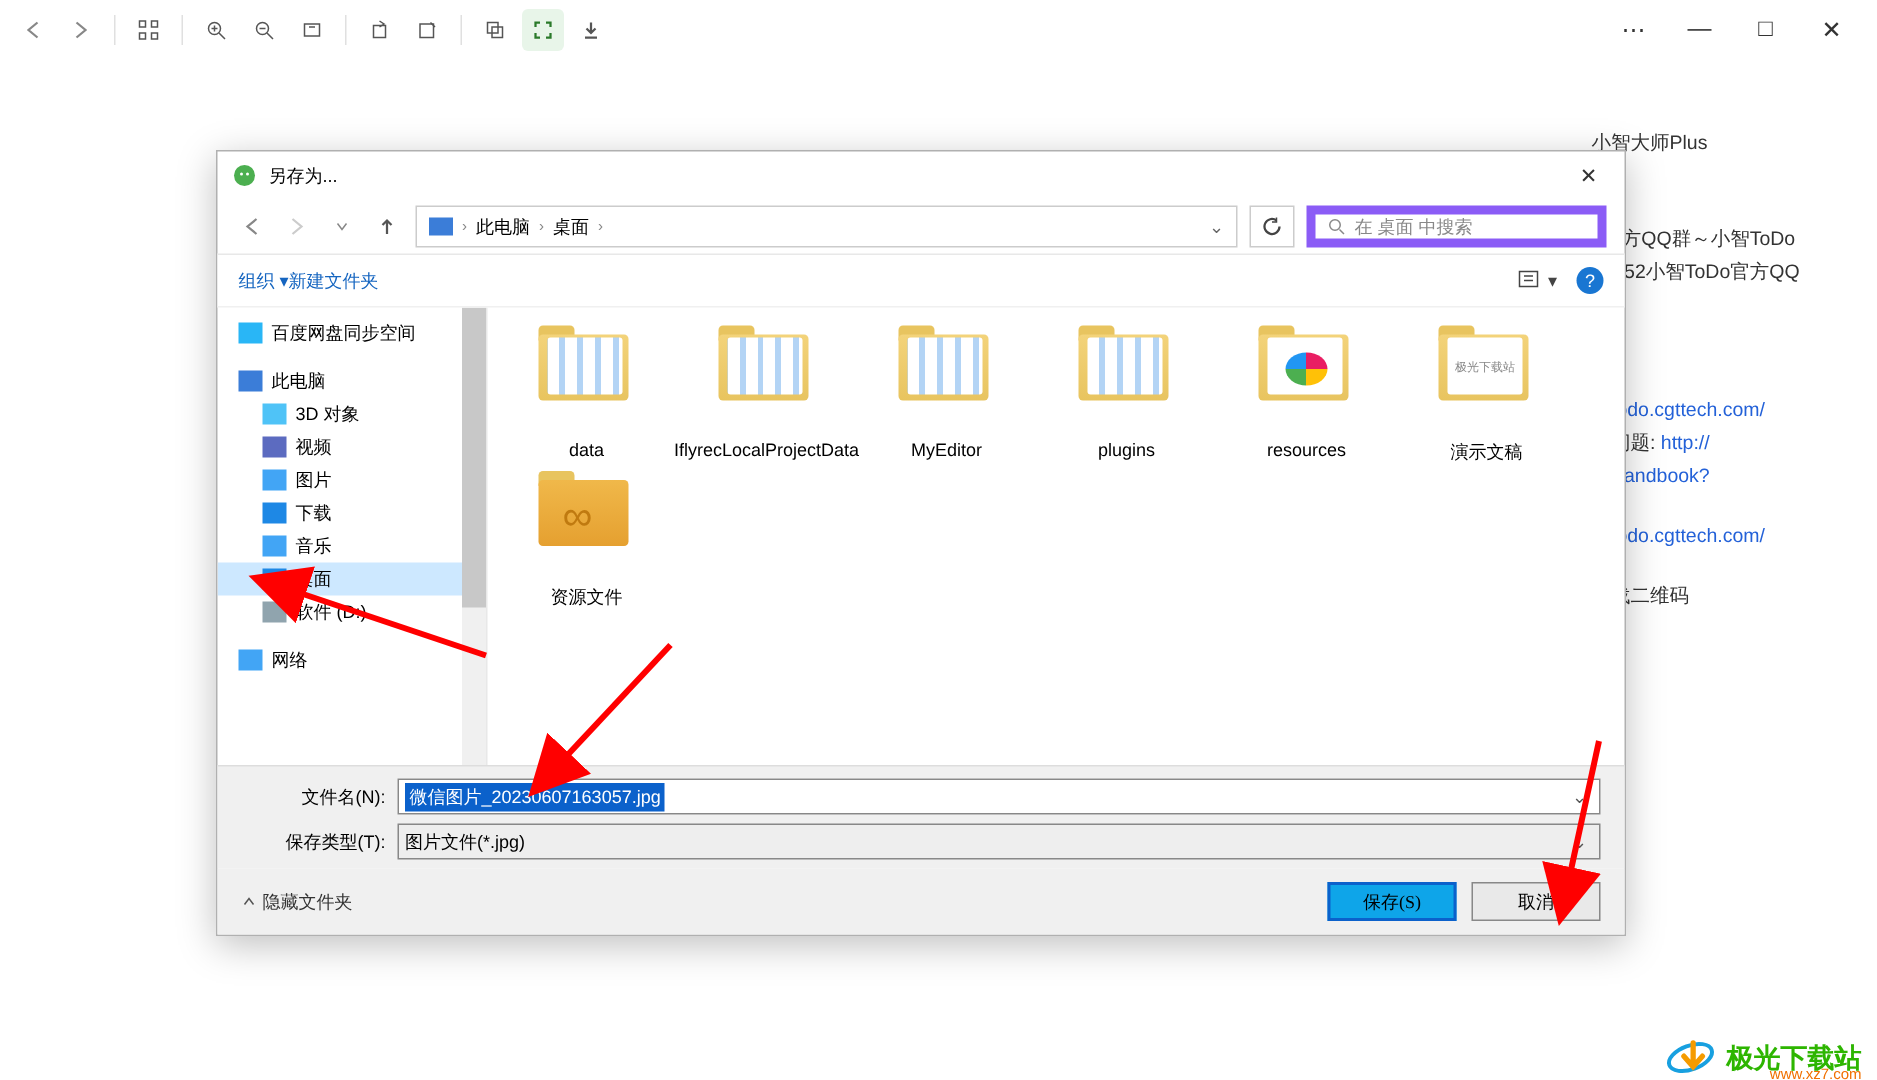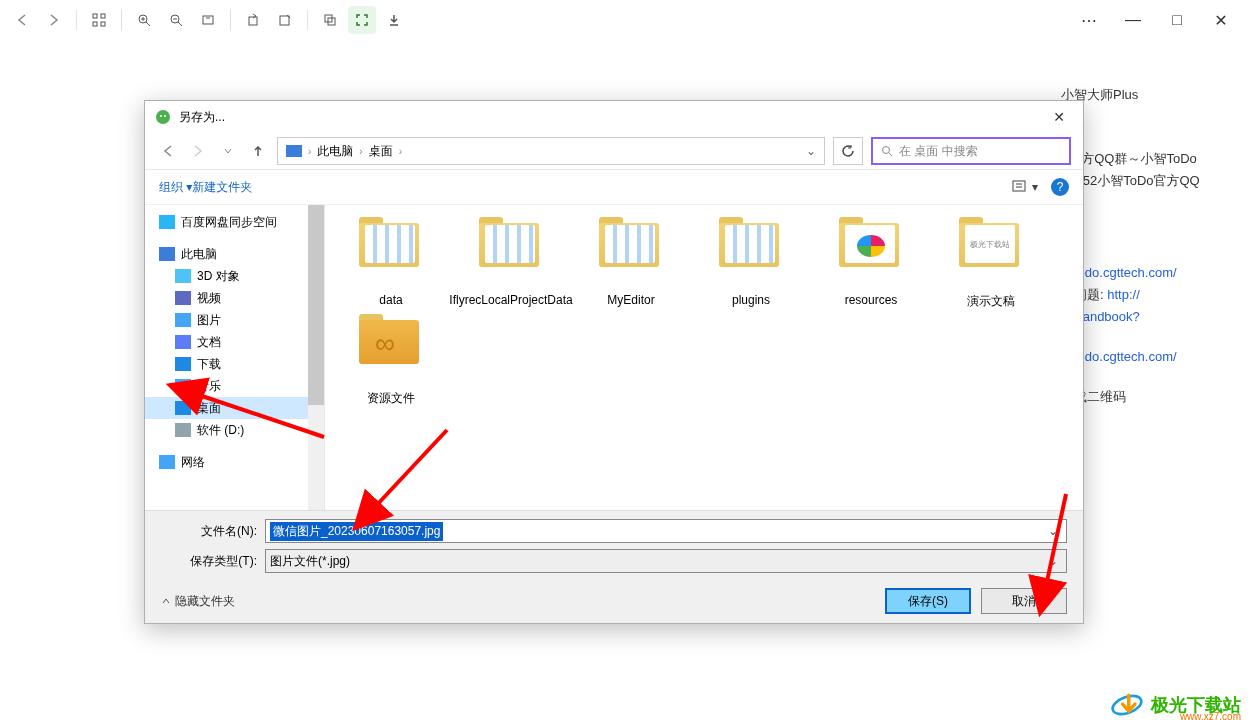--- a/index.html
+++ b/index.html
@@ -25,21 +25,21 @@
 .dlg-title .wx-icon { width: 16px; height: 16px; border-radius: 50%; display: inline-block; }
 .dlg-title .close { margin-left: auto; width: 28px; text-align: center; font-size: 14px; color: #333; }
 
 .dlg-nav { height: 36px; display: flex; align-items: center; padding: 0 12px; gap: 8px; }
 .dlg-nav .nav-btn { width: 22px; height: 22px; display: flex; align-items: center; justify-content: center; color: #888; }
 .dlg-nav .addr { flex: 1; height: 28px; border: 1px solid #ccc; display: flex; align-items: center; padding: 0 8px; gap: 6px; font-size: 12px; }
 .dlg-nav .addr .pc-icon { width: 16px; height: 12px; background: #3b7dd8; display: inline-block; }
 .dlg-nav .addr .chev { color: #888; font-size: 10px; }
 .dlg-nav .addr .drop { margin-left: auto; color: #666; }
 .dlg-nav .refresh { width: 30px; height: 28px; border: 1px solid #ccc; display: flex; align-items: center; justify-content: center; color: #444; }
-.dlg-nav .search { width: 200px; height: 28px; border: 2px solid #8b5cf6; display: flex; align-items: center; padding: 0 8px; gap: 6px; color: #888; font-size: 12px; }
+.dlg-nav .search { width: 200px; height: 28px; border: 6px solid #8b5cf6; display: flex; align-items: center; padding: 0 8px; gap: 6px; color: #888; font-size: 12px; }
 
 .dlg-toolbar { height: 36px; background: #fff; border-top: 1px solid #e8e8e8; border-bottom: 1px solid #f0f0f0; display: flex; align-items: center; padding: 0 14px; font-size: 12px; }
 .dlg-toolbar .link { color: #1565c0; }
 .dlg-toolbar .tb-right { margin-left: auto; display: flex; gap: 12px; align-items: center; }
 .dlg-toolbar .view-icon { width: 28px; height: 18px; display: flex; align-items: center; justify-content: center; color: #444; }
 .dlg-toolbar .help { width: 18px; height: 18px; border-radius: 50%; background: #1976d2; color: #fff; font-size: 12px; display: flex; align-items: center; justify-content: center; }
 
 .dlg-body { flex: 1; display: flex; overflow: hidden; }
 .tree { width: 180px; border-right: 1px solid #e8e8e8; overflow-y: auto; padding: 6px 0; font-size: 12px; position: relative; }
 .tree .item { height: 22px; display: flex; align-items: center; padding-left: 14px; gap: 6px; white-space: nowrap; overflow: hidden; }
@@ -79,21 +79,21 @@
 .field-row .lbl { width: 104px; text-align: right; padding-right: 8px; }
 .field-row .combo { flex: 1; height: 24px; border: 1px solid #888; background: #fff; display: flex; align-items: center; padding: 0 4px; }
 .field-row .combo .sel-highlight { background: #0b61cb; color: #fff; padding: 1px 3px; }
 .field-row .combo .dd { margin-left: auto; color: #555; padding: 0 4px; }
 .field-row .combo.gray { background: #eee; }
 
 .dlg-footer { height: 44px; background: #f0f0f0; display: flex; align-items: center; padding: 0 16px; gap: 10px; font-size: 12px; }
 .dlg-footer .hide-link { display: flex; align-items: center; gap: 4px; color: #333; }
 .dlg-footer .btns { margin-left: auto; display: flex; gap: 10px; }
 .dlg-footer .btn { width: 86px; height: 26px; border: 1px solid #888; background: #e9e9e9; display: flex; align-items: center; justify-content: center; }
-.dlg-footer .btn.primary { border: 2px solid #0b61cb; background: #7dd3fc; }
+.dlg-footer .btn.primary { border: 2px solid #0b61cb; background: #0ea5e9; font-family: Liberation Serif, serif; }
 
 
 .arrow { position: absolute; pointer-events: none; }
 .arrow svg { overflow: visible; }
 
 
 .watermark { position: absolute; right: 10px; bottom: 0; display: flex; align-items: center; gap: 6px; }
 .watermark .logo { width: 36px; height: 30px; }
 .watermark .txt { font-size: 18px; font-weight: 700; color: #2db500; }
 .watermark .url { position: absolute; right: 0; bottom: -2px; font-size: 10px; color: #f07000; }
@@ -282,24 +282,20 @@
         </div>
       <div class="item sub">
           <span class="ico video"></span>
           <span>视频</span>
         </div>
       <div class="item sub">
           <span class="ico pic"></span>
           <span>图片</span>
         </div>
       <div class="item sub">
-          <span class="ico doc"></span>
-          <span>文档</span>
-        </div>
-      <div class="item sub">
           <span class="ico dl"></span>
           <span>下载</span>
         </div>
       <div class="item sub">
           <span class="ico music"></span>
           <span>音乐</span>
         </div>
       <div class="item sub sel">
           <span class="ico desk"></span>
           <span>桌面</span>

